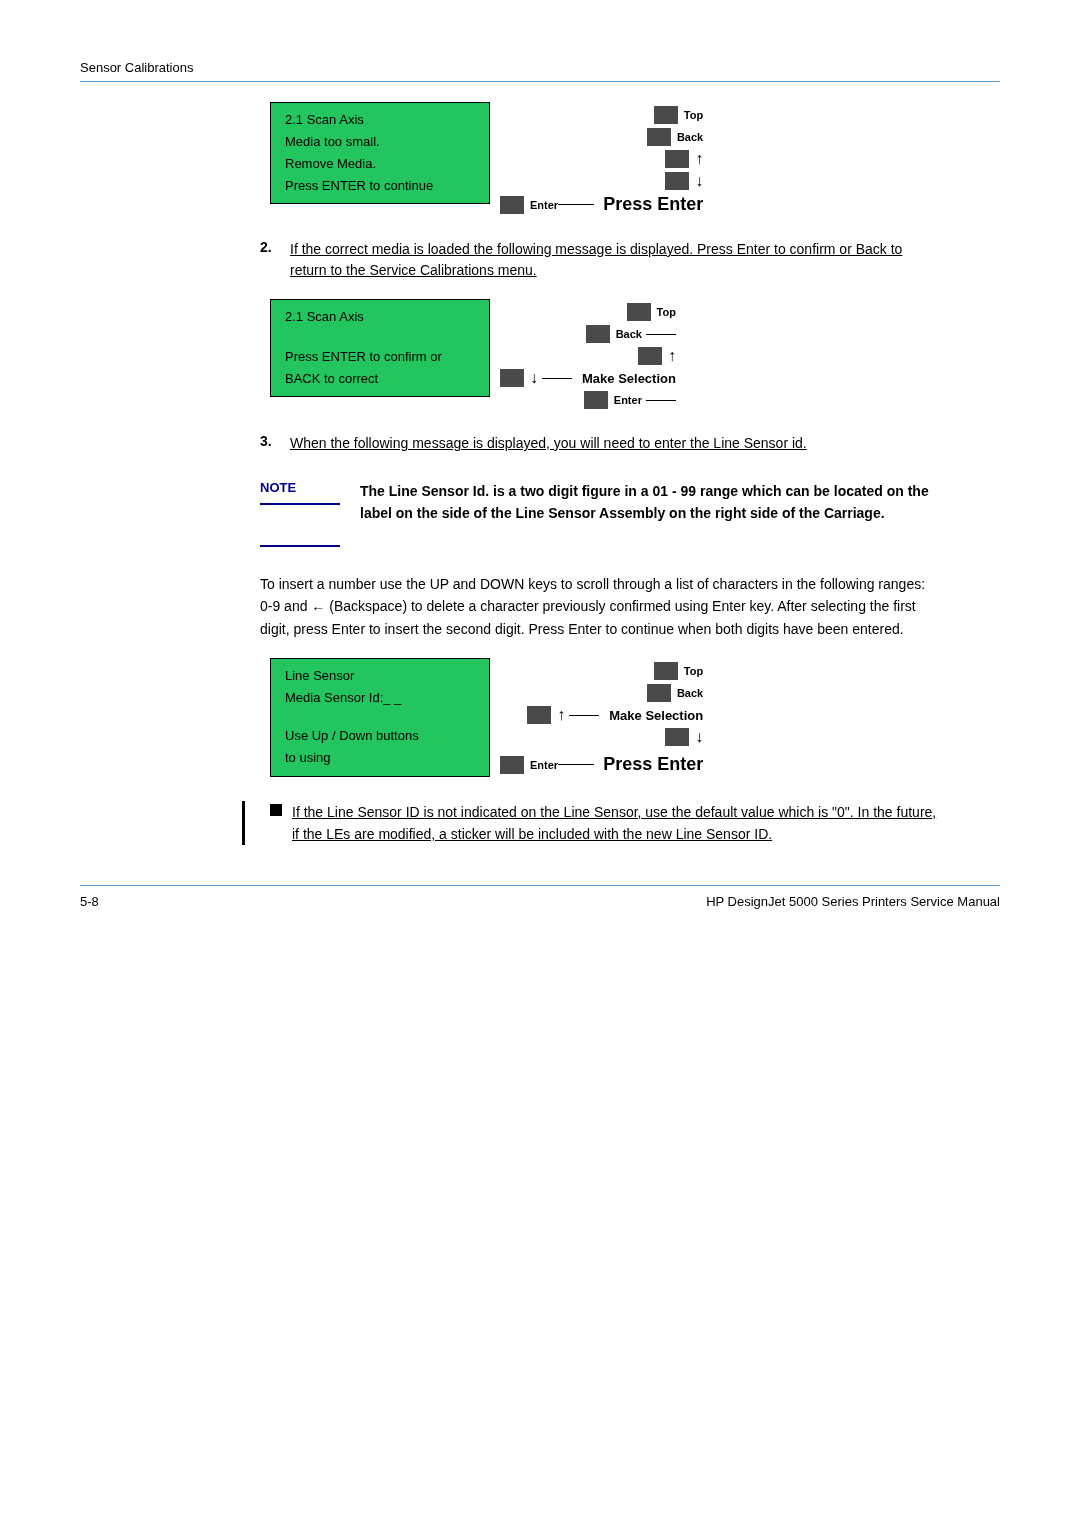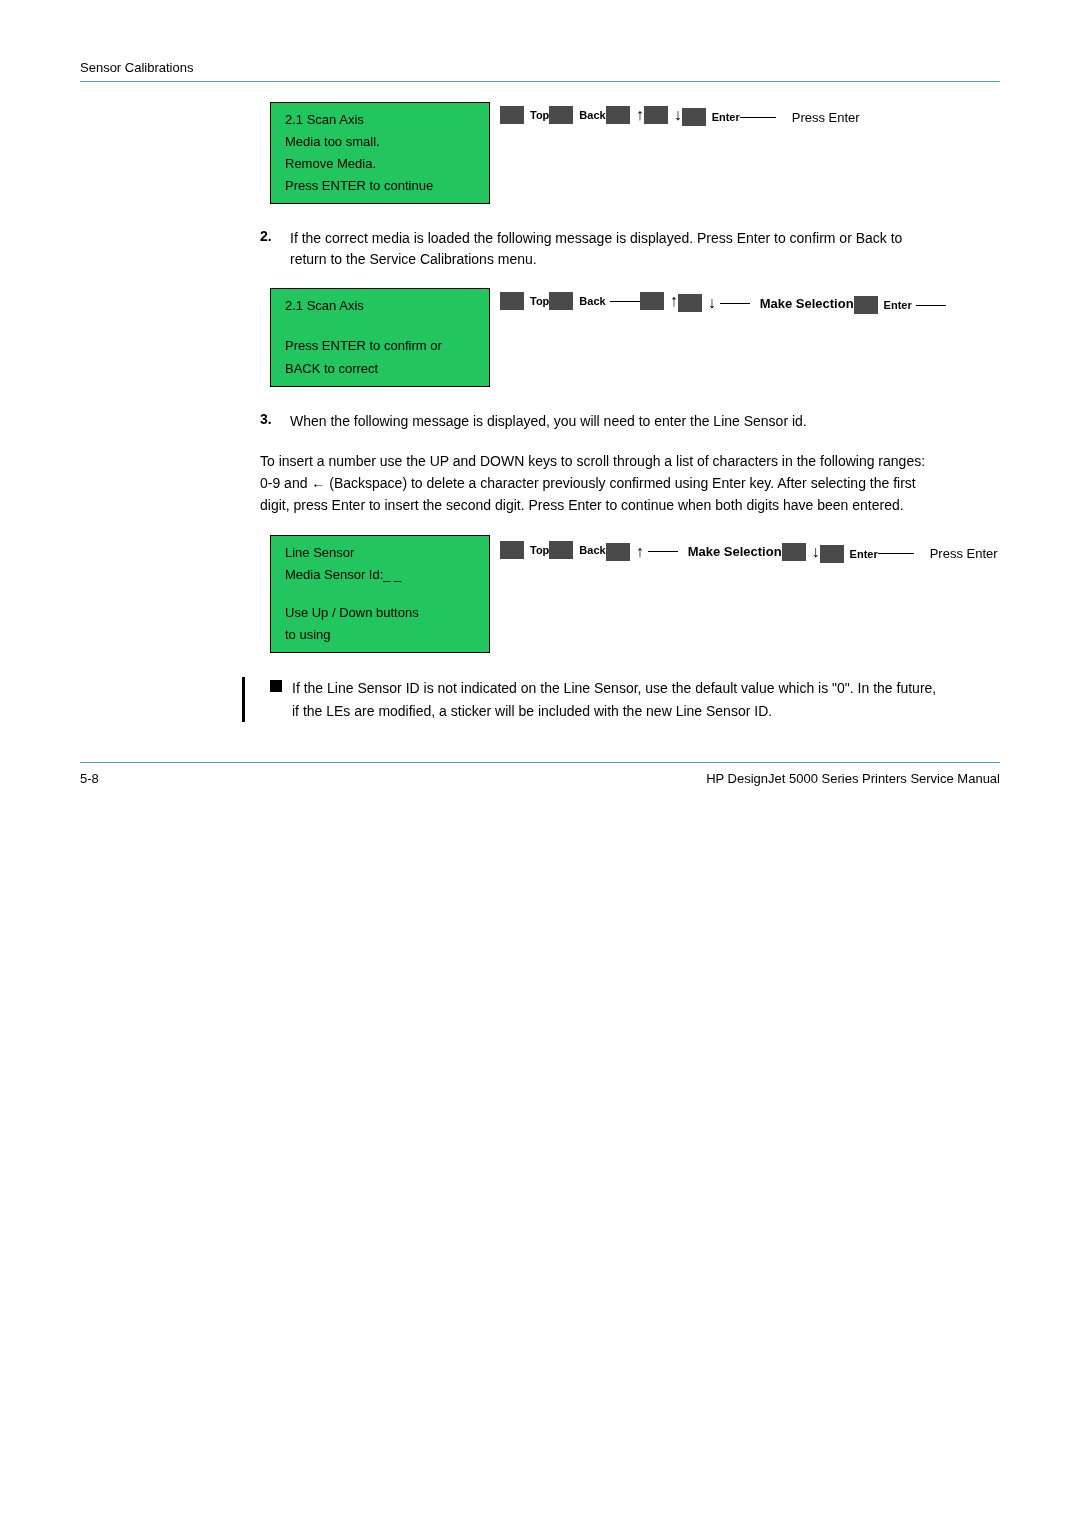--- a/index.html
+++ b/index.html
@@ -57,22 +57,22 @@
       border: 1px solid #000;
       padding: 6px 14px;
       min-width: 220px;
       font-size: 13px;
       line-height: 1.7;
       background: #22c55e;
     }
 
     .button-panel {
       display: flex;
-      flex-direction: row;
-      align-items: center;
+      flex-direction: column;
+      align-items: flex-end;
       margin-left: 10px;
       padding-top: 4px;
       position: relative;
     }
 
     .btn-row {
       display: flex;
       align-items: center;
       margin-bottom: 4px;
     }
@@ -89,24 +89,24 @@
       font-size: 11px;
       font-weight: bold;
     }
 
     .btn-arrow {
       font-size: 16px;
       font-weight: bold;
     }
 
     .press-enter-label {
-      font-size: 13px;
-      font-weight: normal;
+      font-size: 18px;
+      font-weight: bold;
       white-space: nowrap;
-      margin-left: 16px;
+      margin-left: 9px;
     }
 
     .make-selection-label {
       font-size: 13px;
       font-weight: bold;
       white-space: nowrap;
       margin-left: 10px;
     }
 
     .numbered-item {
@@ -120,20 +120,21 @@
       font-weight: bold;
       min-width: 26px;
       margin-right: 4px;
       margin-top: 0;
     }
 
     .item-text {
       font-size: 14px;
       line-height: 1.5;
       flex: 1;
+      text-decoration: underline;
     }
 
     .paragraph-text {
       font-size: 14px;
       line-height: 1.6;
       margin-bottom: 18px;
       margin-left: 0;
     }
 
     .footer-rule {
@@ -254,20 +255,28 @@
           <span class="connector-line" style="margin-left:4px;"></span>
         </div>
       </div>
     </div>
 
     <div class="numbered-item">
       <span class="number-label">3.</span>
       <span class="item-text">When the following message is displayed, you will need to enter the Line Sensor id.</span>
     </div>
 
+    <div style="display:flex; margin-bottom:18px; padding:8px 0;">
+      <div style="display:flex; flex-direction:column; min-width:100px;">
+        <span style="font-size:13px; font-weight:bold; color:#00008b; margin-bottom:4px;">NOTE</span>
+        <div style="width:80px; height:2px; background:#00008b; margin-top:4px;"></div>
+        <div style="width:80px; height:2px; background:#00008b; margin-top:40px;"></div>
+      </div>
+      <p style="font-size:14px; font-weight:bold; line-height:1.6; flex:1;">The Line Sensor Id. is a two digit figure in a 01 - 99 range which can be located on the label on the side of the Line Sensor Assembly on the right side of the Carriage.</p>
+    </div>
 
     <p class="paragraph-text">To insert a number use the UP and DOWN keys to scroll through a list of characters in the following ranges: 0-9 and ← (Backspace) to delete a character previously confirmed using Enter key. After selecting the first digit, press Enter to insert the second digit. Press Enter to continue when both digits have been entered.</p>
 
     <div class="display-panel-container">
       <div class="display-panel">
         <div>Line Sensor</div>
         <div>Media Sensor Id:_ _</div>
         <div style="height:16px;"></div>
         <div>Use Up / Down buttons</div>
         <div>to using</div>
@@ -295,21 +304,21 @@
         </div>
         <div class="btn-enter-row" style="margin-top:4px;">
           <span class="btn-block"></span>
           <span class="btn-label">Enter</span>
           <span class="enter-line"></span>
           <span class="press-enter-label">Press Enter</span>
         </div>
       </div>
     </div>
 
-    <div style="display:flex; position:relative; margin-top:14px; margin-left:10px;">
+    <div style="display:flex; position:relative; margin-top:14px; margin-left:10px;text-decoration:underline;">
       <div style="position:absolute; left:-28px; top:0; bottom:0; width:3px; background:#000;"></div>
       <span style="width:12px; height:12px; background:#000; min-width:12px; margin-right:10px; margin-top:3px; display:inline-block;"></span>
       <span style="font-size:14px; line-height:1.6;">If the Line Sensor ID is not indicated on the Line Sensor, use the default value which is "0". In the future, if the LEs are modified, a sticker will be included with the new Line Sensor ID.</span>
     </div>
 
   </div>
 
   <hr class="footer-rule">
   <div class="footer">
     <span>5-8</span>

